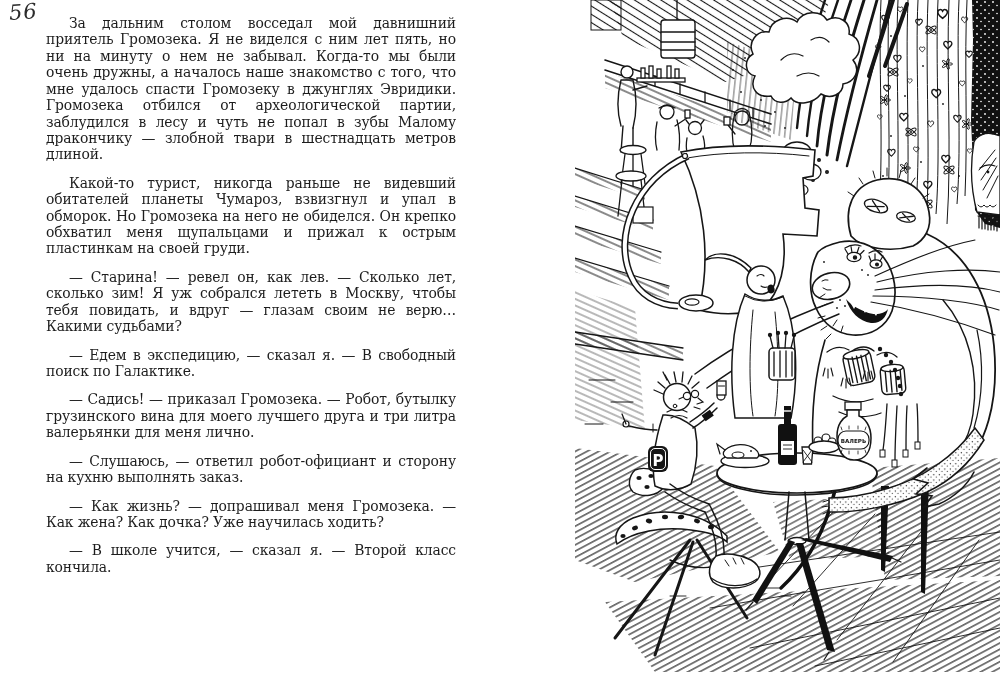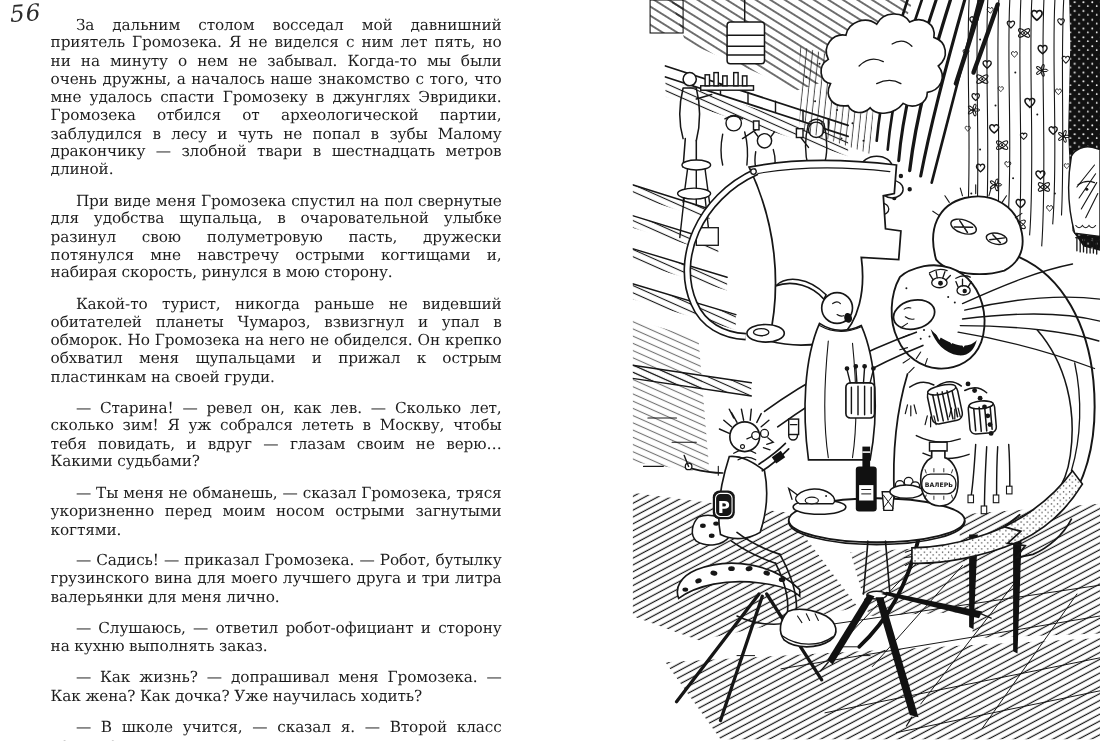--- a/index.html
+++ b/index.html
@@ -21,24 +21,23 @@
 </style>
 </head>
 <body>
 
 <div class="spread">
 
   <div class="page page-left">
     <div class="pagenum">56</div>
     <div class="text-col">
       <p>За дальним столом восседал мой давнишний приятель Громозека. Я не виделся с ним лет пять, но ни на минуту о нем не забывал. Когда-то мы были очень дружны, а началось наше знакомство с того, что мне удалось спасти Громозеку в джунглях Эвридики. Громозека отбился от археологической партии, заблудился в лесу и чуть не попал в зубы Малому дракончику — злобной твари в шестнадцать метров длиной.</p>
-      <p>При виде меня Громозека спустил на пол свернутые для удобства щупальца, в очаровательной улыбке разинул свою полуметровую пасть, дружески потянулся мне навстречу острыми когтищами и, набирая скорость, ринулся в мою сторону.</p>
       <p>Какой-то турист, никогда раньше не видевший обитателей планеты Чумароз, взвизгнул и упал в обморок. Но Громозека на него не обиделся. Он крепко обхватил меня щупальцами и прижал к острым пластинкам на своей груди.</p>
       <p>— Старина! — ревел он, как лев. — Сколько лет, сколько зим! Я уж собрался лететь в Москву, чтобы тебя повидать, и вдруг — глазам своим не верю… Какими судьбами?</p>
-      <p>— Ты меня не обманешь, — сказал Громозека, тряся укоризненно перед моим носом острыми загнутыми когтями.</p>
+      <p>— Едем в экспедицию, — сказал я. — В свободный поиск по Галактике.</p>
       <p>— Садись! — приказал Громозека. — Робот, бутылку грузинского вина для моего лучшего друга и три литра валерьянки для меня лично.</p>
       <p>— Слушаюсь, — ответил робот-официант и сторону на кухню выполнять заказ.</p>
       <p>— Как жизнь? — допрашивал меня Громозека. — Как жена? Как дочка? Уже научилась ходить?</p>
       <p>— В школе учится, — сказал я. — Второй класс кончила.</p>
 
     </div>
   </div>
 
   <div class="page page-right">
   <svg width="425" height="674" viewBox="0 0 425 674">

